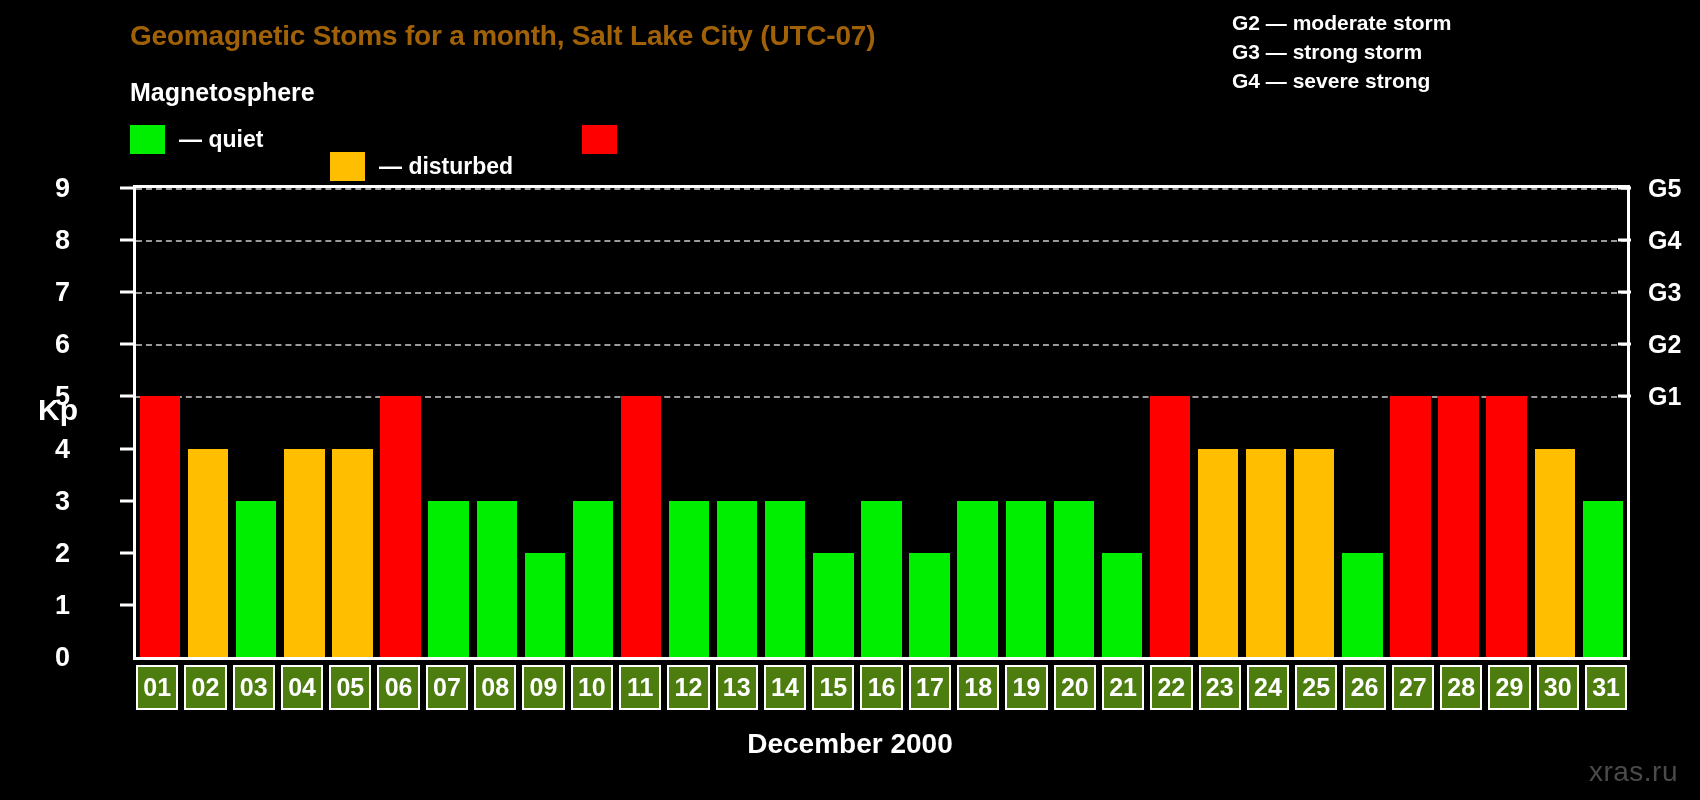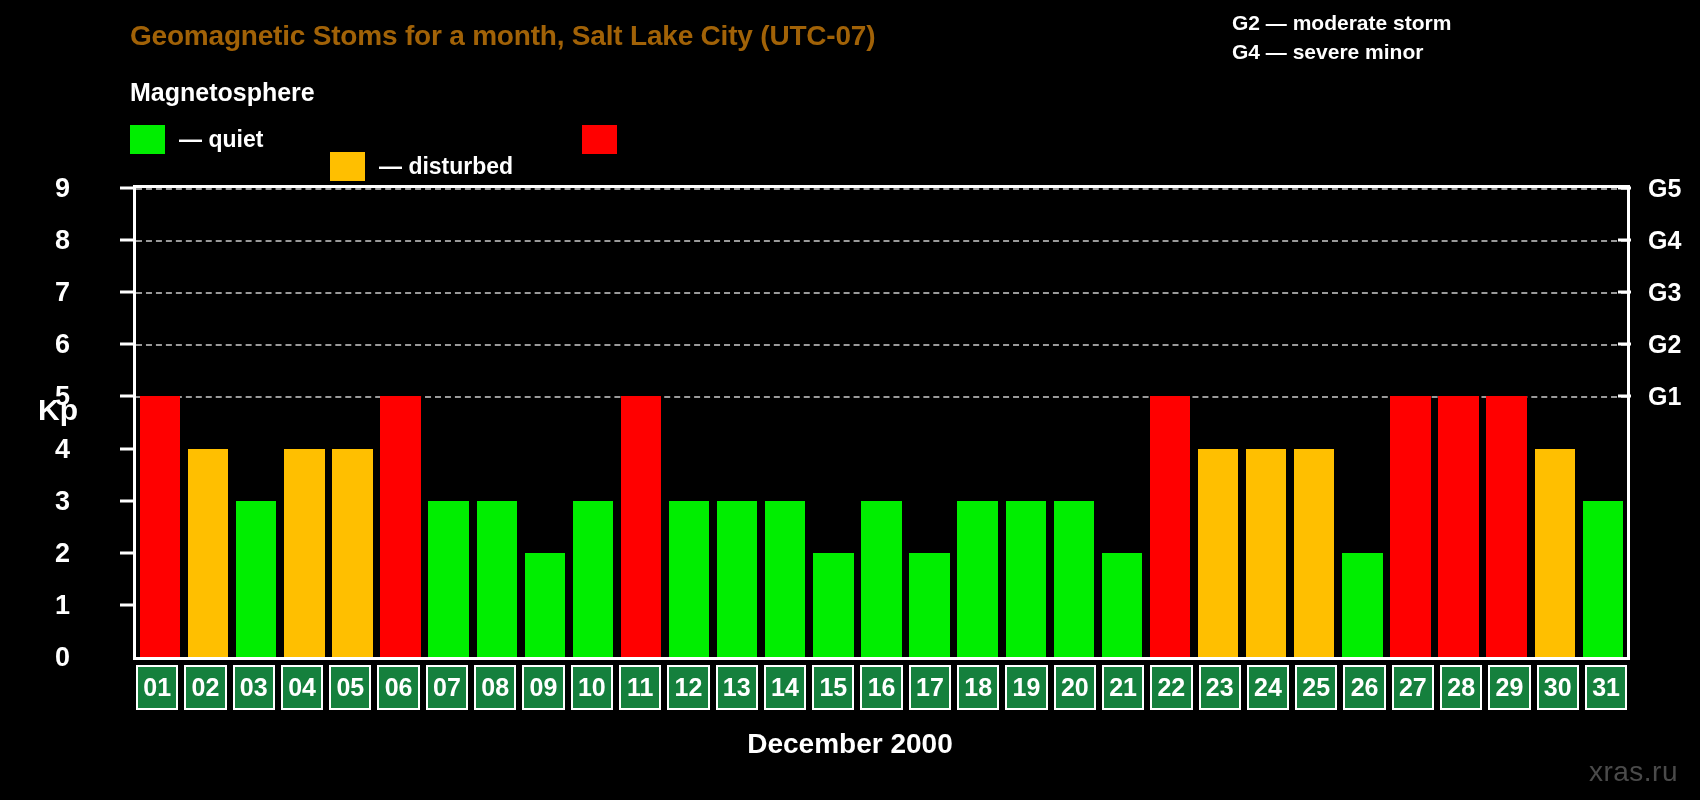--- a/index.html
+++ b/index.html
@@ -94,21 +94,21 @@
   
   #day-row{
     position:absolute;left:133px;top:665px;
     width:1497px;height:45px;display:flex;
   }
   .day-cell{
     flex:1 1 0;margin:0 3px;
     border:2px solid #ffffff;box-sizing:border-box;
     color:#ffffff;font-size:25px;font-weight:bold;
     display:flex;align-items:center;justify-content:center;
-    background:#15803d;
+    background:#4d7c0f;
   }
 
   #xlabel{
     position:absolute;left:0;top:728px;width:1700px;
     text-align:center;
     color:#ffffff;font-size:28px;font-weight:bold;
   }
 
   #watermark{
     position:absolute;right:22px;bottom:12px;
@@ -134,21 +134,22 @@
         <span class="legend-swatch" style="background: rgb(255, 191, 0);"></span>
         <span class="legend-text">— disturbed</span>
       </div>
       <div class="legend-item" style="left: 452px;">
         <span class="legend-swatch" style="background: rgb(255, 0, 0);"></span>
       </div>
     </div>
 
   <div id="gscale-key">
       <div class="gscale-key-line">G2 — moderate storm</div>
-      <div class="gscale-key-line">G4 — severe minor</div>
+      <div class="gscale-key-line">G3 — strong storm</div>
+      <div class="gscale-key-line">G4 — severe strong</div>
     </div>
 </div>
 
 <div id="plot-frame">
   <div id="plot-inner">
     <div id="gridlines">
         <div class="gridline" style="top: 208.444px;"></div>
         <div class="gridline" style="top: 156.333px;"></div>
         <div class="gridline" style="top: 104.222px;"></div>
         <div class="gridline" style="top: 52.1111px;"></div>

